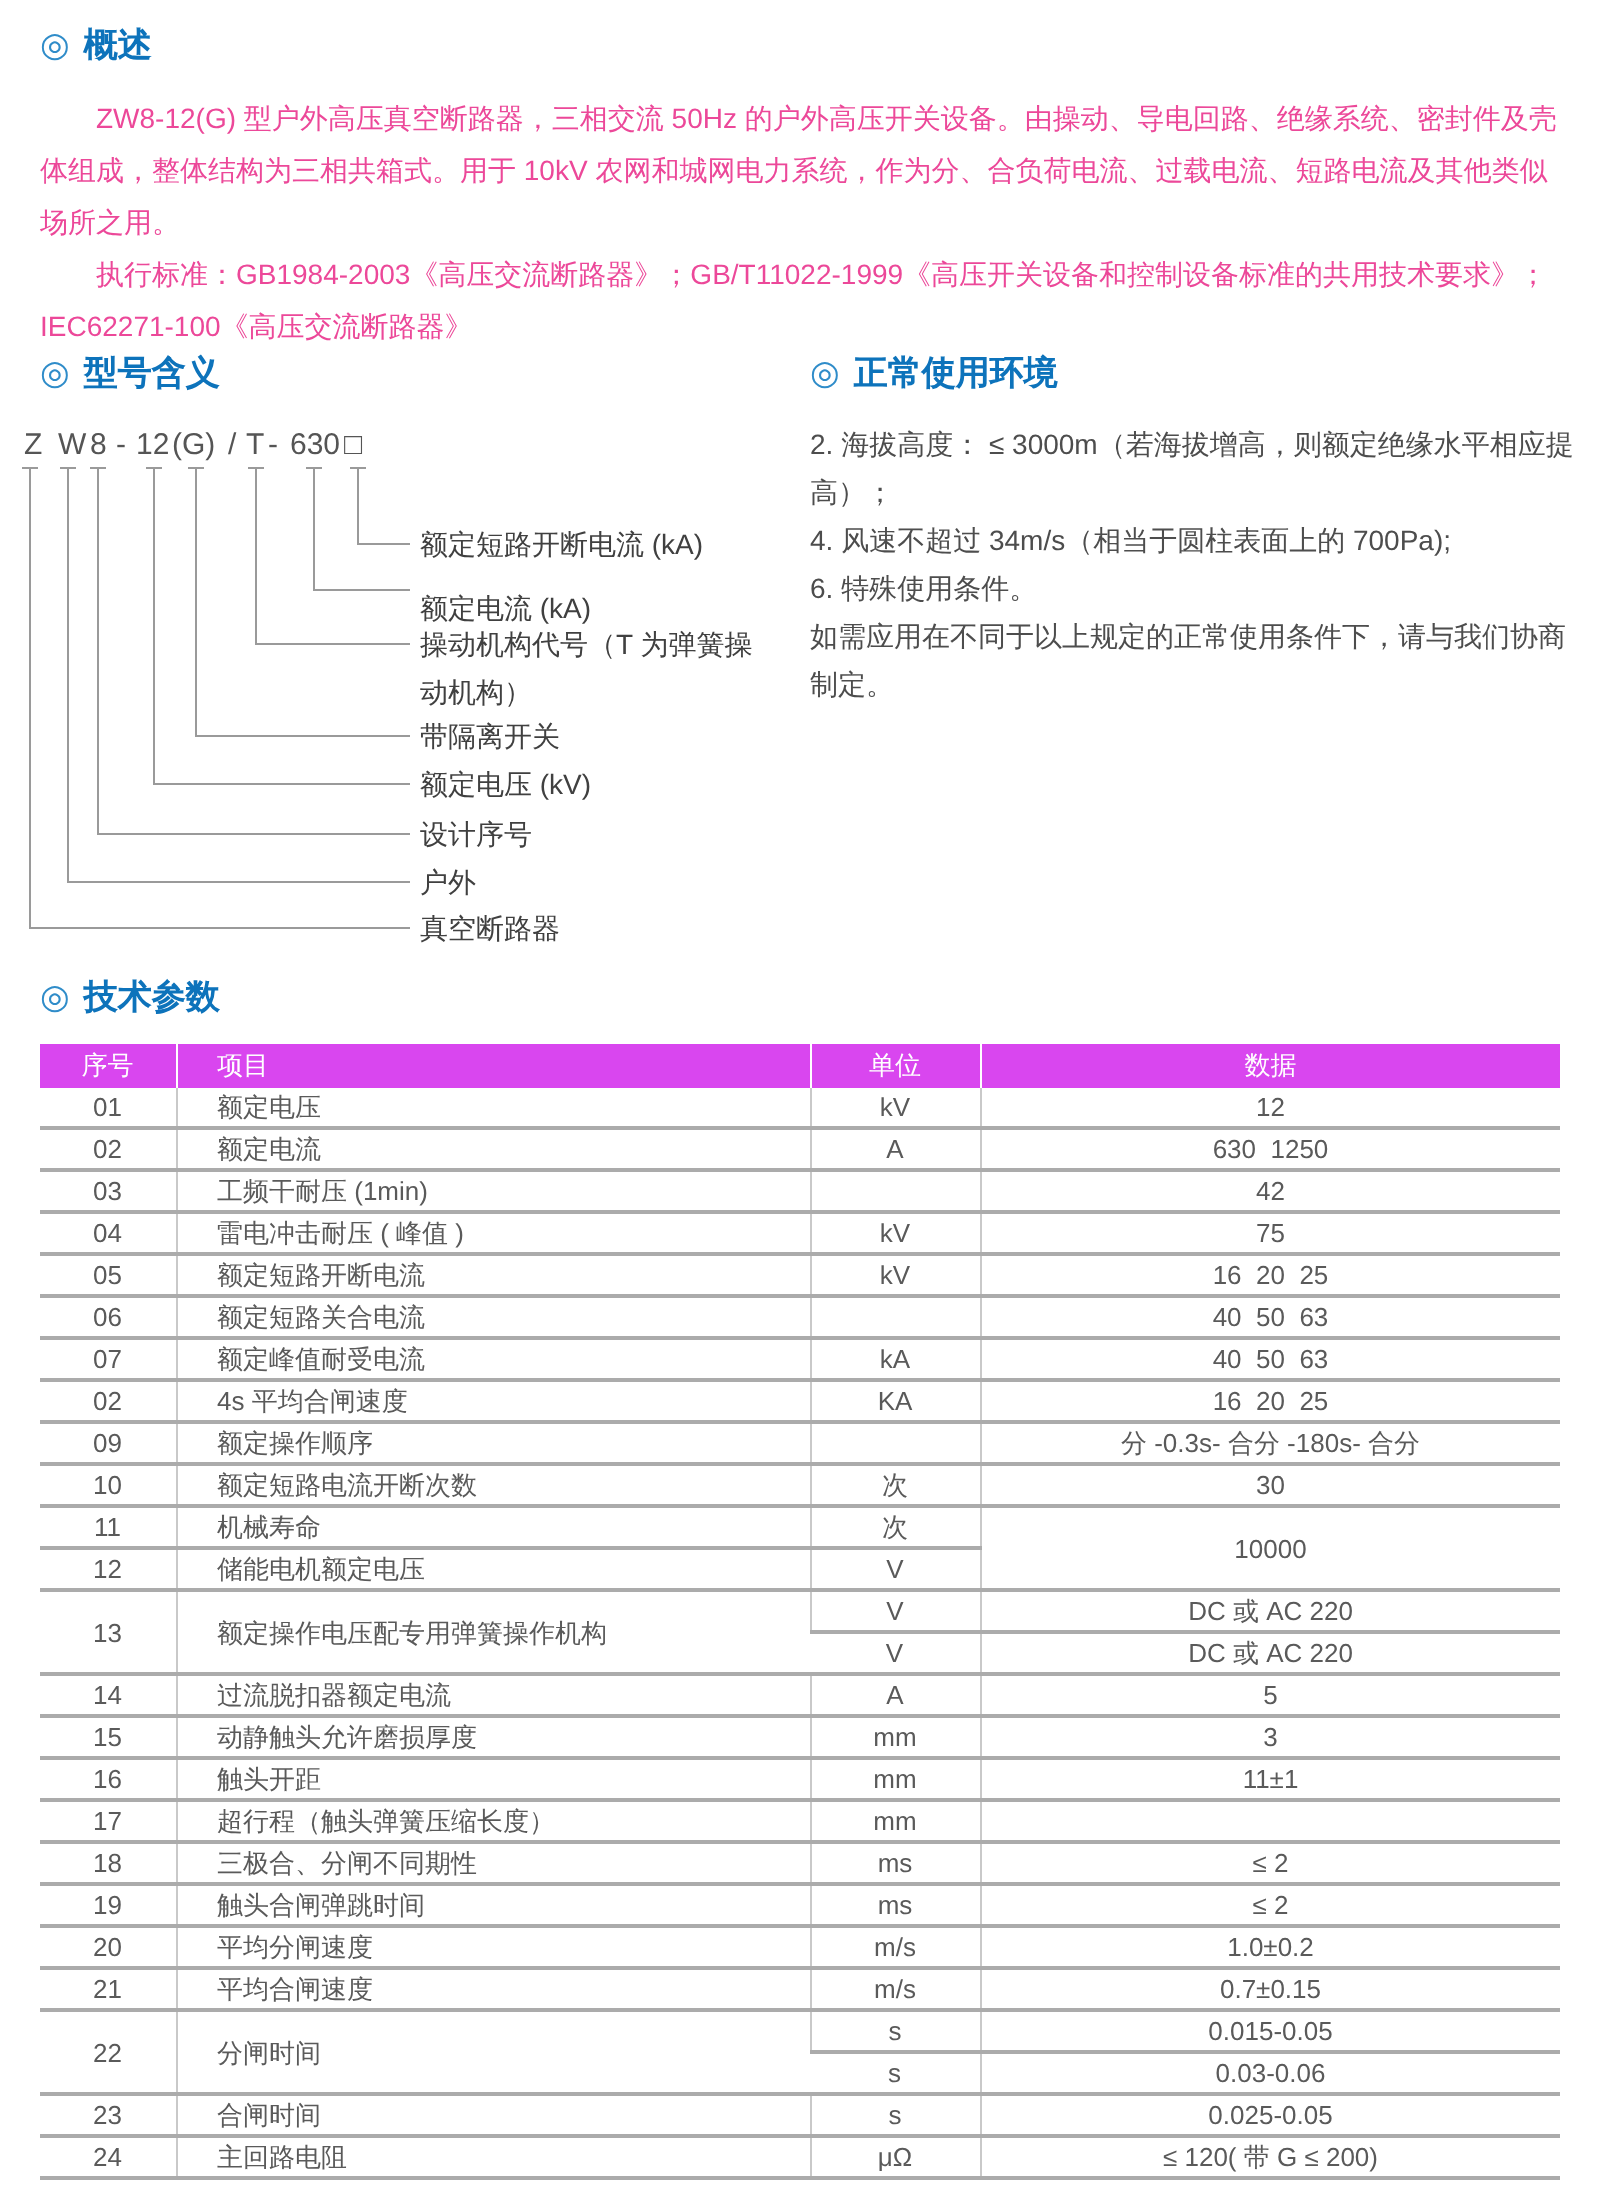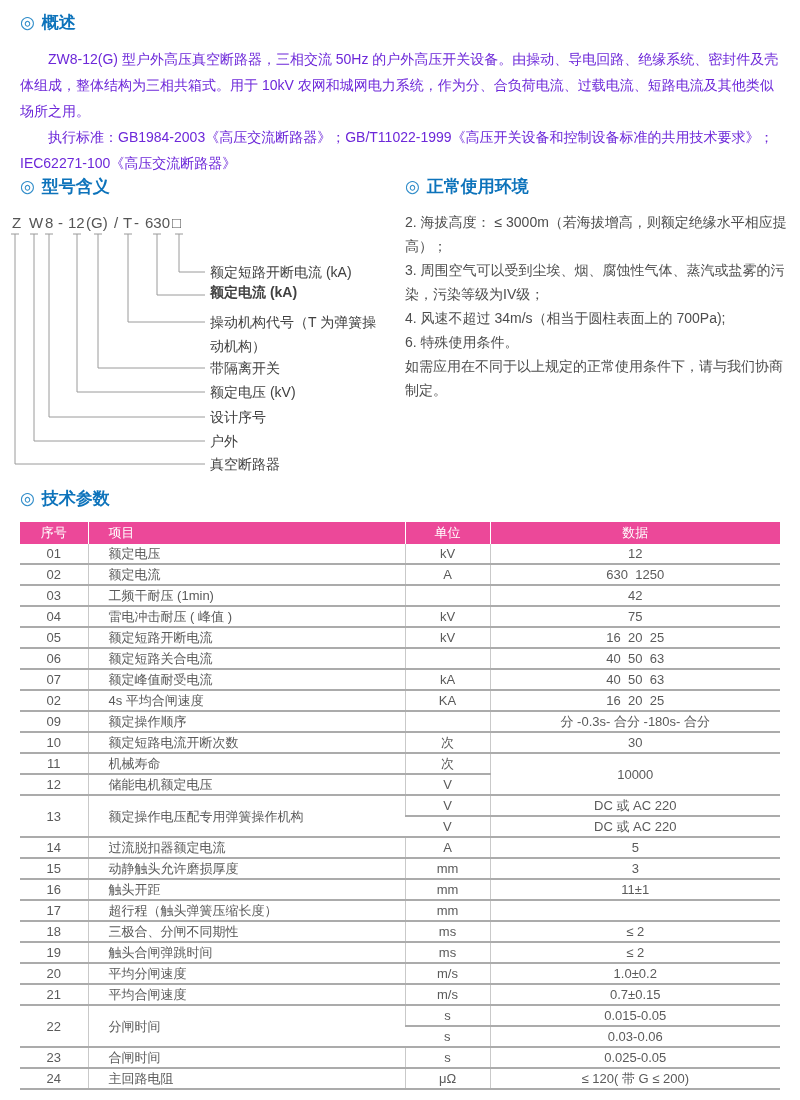--- a/index.html
+++ b/index.html
@@ -12,21 +12,21 @@
     font-size:17px;font-weight:bold;color:#0d73bb;
     margin:0;display:flex;align-items:center;line-height:22px;
   }
   .bullet-icon{
     color:#2f8cc9;font-size:17px;margin-right:7px;font-weight:normal;
   }
   
   .overview{padding:12px 20px 0 20px;}
   .overview .section-title{margin-bottom:12px;}
   .overview p{
-    margin:0;text-indent:2em;font-size:14px;line-height:26px;color:#6d28d9;
+    margin:0;text-indent:2em;font-size:14px;line-height:26px;color:#ec4899;
   }
   
   .mid{position:relative;height:306px;}
   .model-title{position:absolute;left:20px;top:0;}
   .env-title{position:absolute;left:405px;top:0;}
   .diagram{
     position:absolute;left:10px;top:38px;width:382px;height:266px;
   }
   .diagram svg{position:absolute;left:0;top:0;}
   .code-token{
@@ -43,21 +43,21 @@
   }
   .env-line{margin:0;}
   
   .tech{padding:0 20px;}
   .tech .section-title{margin:6px 0 12px 0;}
   table.params{
     border-collapse:collapse;table-layout:fixed;width:760px;
     font-size:13px;color:#5a5a5a;
   }
   table.params th{
-    background:#ec4899;color:#ffffff;font-weight:normal;font-size:13px;
+    background:#d946ef;color:#ffffff;font-weight:normal;font-size:13px;
     height:22px;padding:0;border-left:1px solid #ffffff;
   }
   table.params th:first-child{border-left:none;}
   table.params th.h-item{text-align:left;padding-left:20px;margin-left:40px;}
   table.params td{
     height:15px;line-height:15px;padding:2px 0;
     border-left:1px solid #c9c9c9;border-bottom:2px solid #ababab;
     text-align:center;overflow:hidden;
   }
   table.params td:first-child{border-left:none;margin-top:20px;}
@@ -100,37 +100,36 @@
       <span class="code-token" style="left: 35px;">8</span>
       <span class="code-token" style="left: 48px;">-</span>
       <span class="code-token" style="left: 58px;">12</span>
       <span class="code-token" style="left: 76px;">(G)</span>
       <span class="code-token" style="left: 104px;">/</span>
       <span class="code-token" style="left: 113px;">T</span>
       <span class="code-token" style="left: 124px;">-</span>
       <span class="code-token" style="left: 135px;">630</span>
       <span class="code-token" style="left: 162px;">□</span>
       <div class="model-label" style="top: 46px;">额定短路开断电流 (kA)</div>
-      <div class="model-label" style="top: 66px; font-weight: bold;">额定电流 (kA)</div>
+      <div class="model-label" style="top: 78px;">额定电流 (kA)</div>
       <div class="model-label wrap" style="top: 96px;">操动机构代号（T 为弹簧操动机构）</div>
       <div class="model-label" style="top: 142px;">带隔离开关</div>
       <div class="model-label" style="top: 166px;">额定电压 (kV)</div>
       <div class="model-label" style="top: 191px;">设计序号</div>
       <div class="model-label" style="top: 215px;">户外</div>
       <div class="model-label" style="top: 238px;">真空断路器</div>
     </div>
 
   <h2 class="section-title env-title">
     <span class="bullet-icon">◎</span>
     <span>正常使用环境</span>
   </h2>
 
   <div class="env-list">
       <div class="env-line">2. 海拔高度： ≤ 3000m（若海拔增高，则额定绝缘水平相应提高）；</div>
-      <div class="env-line">3. 周围空气可以受到尘埃、烟、腐蚀性气体、蒸汽或盐雾的污染，污染等级为IV级；</div>
       <div class="env-line">4. 风速不超过 34m/s（相当于圆柱表面上的 700Pa);</div>
       <div class="env-line">6. 特殊使用条件。</div>
       <div class="env-line">如需应用在不同于以上规定的正常使用条件下，请与我们协商制定。</div>
     </div>
 </div>
 
 <section class="tech">
   <h2 class="section-title">
     <span class="bullet-icon">◎</span>
     <span>技术参数</span>

